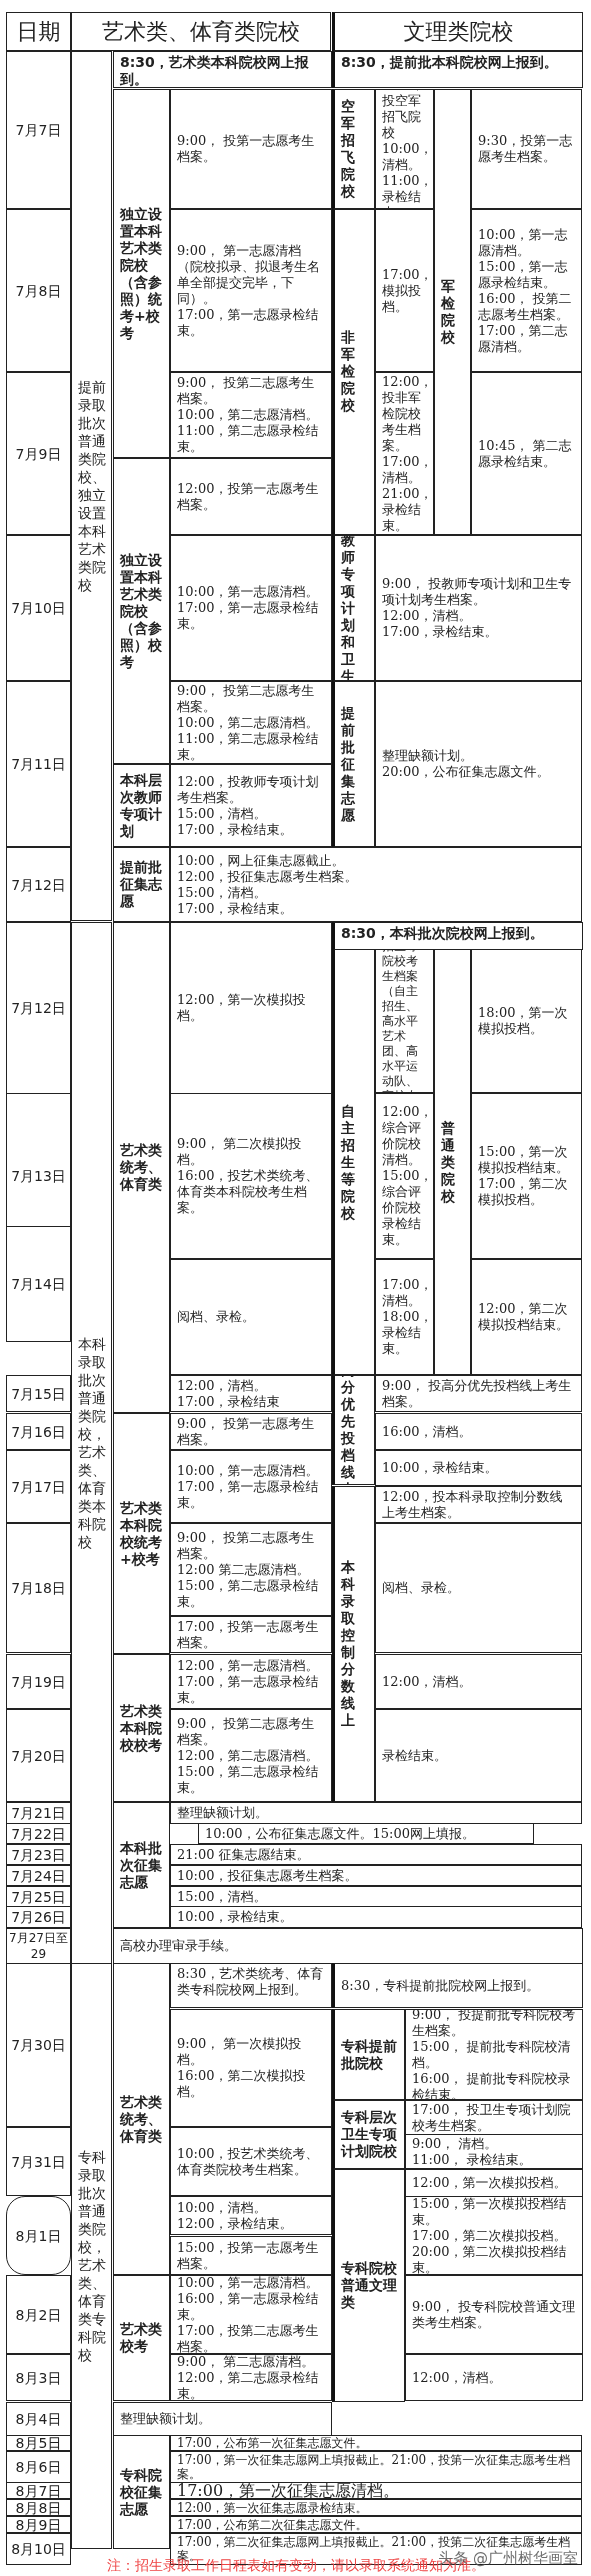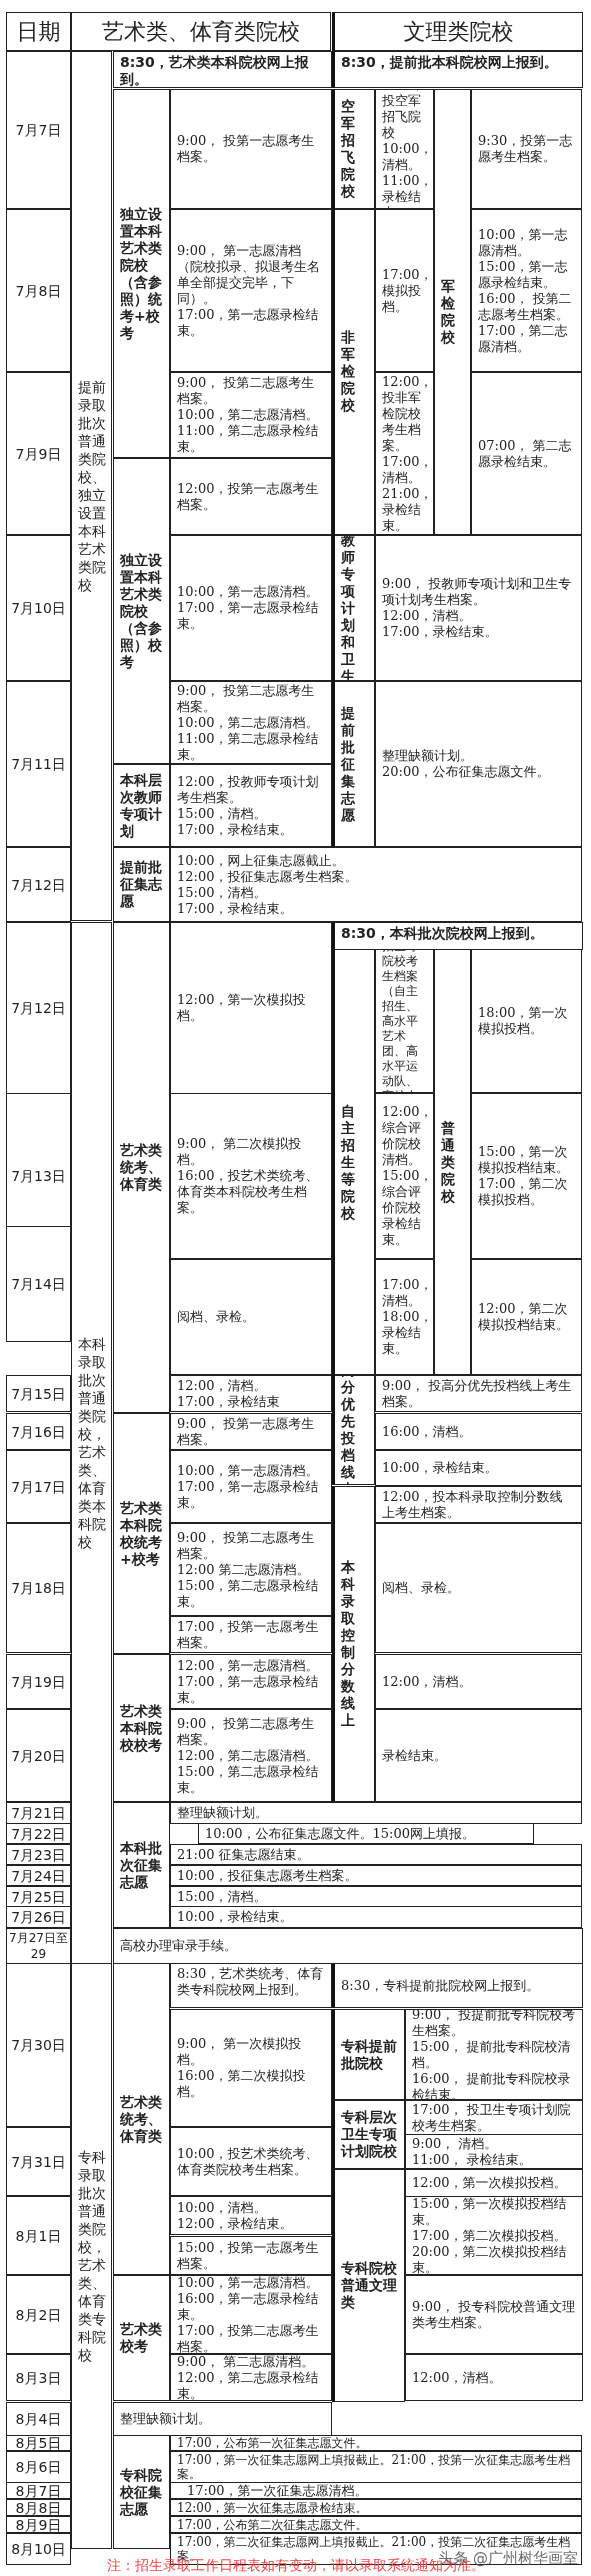--- a/index.html
+++ b/index.html
@@ -68,21 +68,21 @@
   <div class="c v" style="left:369px;top:197px;width:59px;height:163px;">17:00，模拟投档。</div>
   <div class="c v" style="left:369px;top:360px;width:59px;height:163px;">12:00，投非军检院校考生档案。
 17:00，清档。
 21:00，录检结束。</div>
   <div class="c b vc" style="left:428px;top:77px;width:37px;height:446px;">军检院校</div>
   <div class="c v" style="left:465px;top:77px;width:111px;height:120px;">9:30，投第一志愿考生档案。</div>
   <div class="c v" style="left:465px;top:197px;width:111px;height:163px;">10:00，第一志愿清档。
 15:00，第一志愿录检结束。
 16:00， 投第二志愿考生档案。
 17:00，第二志愿清档。</div>
-  <div class="c v" style="left:465px;top:360px;width:111px;height:163px;">07:00， 第二志愿录检结束。</div>
+  <div class="c v" style="left:465px;top:360px;width:111px;height:163px;">10:45， 第二志愿录检结束。</div>
   <div class="c b thick v" style="left:326px;top:523px;width:43px;height:146px;">本科层次教师专项计划和卫生专项计划</div>
   <div class="c v" style="left:369px;top:523px;width:207px;height:146px;">9:00， 投教师专项计划和卫生专项计划考生档案。
 12:00，清档。
 17:00，录检结束。</div>
   <div class="c b thick v" style="left:326px;top:669px;width:43px;height:166px;">提前批征集志愿</div>
   <div class="c v" style="left:369px;top:669px;width:207px;height:166px;">整理缺额计划。
 20:00，公布征集志愿文件。</div>
 
   <div class="c dt" style="left:0;top:910px;width:65px;height:172px;">7月12日</div>
   <div class="c dt" style="left:0;top:1081px;width:65px;height:166px;">7月13日</div>
@@ -151,21 +151,21 @@
   <div class="c v" style="left:369px;top:1401px;width:207px;height:37px;">16:00，清档。</div>
   <div class="c v" style="left:369px;top:1438px;width:207px;height:36px;">10:00，录检结束。</div>
   <div class="c b thick v" style="left:326px;top:1474px;width:43px;height:316px;">本科录取控制分数线上</div>
   <div class="c v" style="left:369px;top:1474px;width:207px;height:37px;">12:00，投本科录取控制分数线上考生档案。</div>
   <div class="c v" style="left:369px;top:1511px;width:207px;height:130px;">阅档、录检。</div>
   <div class="c v" style="left:369px;top:1642px;width:207px;height:55px;">12:00，清档。</div>
   <div class="c v" style="left:369px;top:1697px;width:207px;height:93px;">录检结束。</div>
 
   <div class="c dt" style="left:0;top:1951px;width:65px;height:164px;">7月30日</div>
   <div class="c dt" style="left:0;top:2115px;width:65px;height:69px;">7月31日</div>
-  <div class="c dt" style="left:0;top:2184px;width:65px;height:79px;">8月1日</div>
+  <div class="c dt" style="left:0;top:2184px;width:65px;height:79px;border-radius:19px;">8月1日</div>
   <div class="c dt" style="left:0;top:2263px;width:65px;height:79px;">8月2日</div>
   <div class="c dt" style="left:0;top:2342px;width:65px;height:47px;">8月3日</div>
   <div class="c dt" style="left:0;top:2390px;width:65px;height:34px;">8月4日</div>
   <div class="c dt" style="left:0;top:2423px;width:65px;height:16px;">8月5日</div>
   <div class="c dt" style="left:0;top:2439px;width:65px;height:32px;">8月6日</div>
   <div class="c dt" style="left:0;top:2470px;width:65px;height:17px;">8月7日</div>
   <div class="c dt" style="left:0;top:2487px;width:65px;height:17px;">8月8日</div>
   <div class="c dt" style="left:0;top:2504px;width:65px;height:17px;">8月9日</div>
   <div class="c dt" style="left:0;top:2521px;width:65px;height:32px;">8月10日</div>
 
@@ -205,21 +205,21 @@
   <div class="c v" style="left:399px;top:2263px;width:178px;height:79px;">9:00， 投专科院校普通文理类考生档案。</div>
   <div class="c v" style="left:399px;top:2342px;width:178px;height:47px;">12:00，清档。</div>
 
   <div class="c b v" style="left:107px;top:2423px;width:57px;height:114px;">专科院校征集志愿</div>
 
 </div>
 
 <div class="wrap" style="top:12px;">
   <div class="c v" style="left:164px;top:2423px;width:412px;height:16px;font-size:12px;line-height:14px;padding:0 6px;">17:00，公布第一次征集志愿文件。</div>
   <div class="c v" style="left:164px;top:2439px;width:412px;height:32px;font-size:12px;line-height:14px;">17:00，第一次征集志愿网上填报截止。21:00，投第一次征集志愿考生档案。</div>
-  <div class="c v" style="left:164px;top:2470px;width:412px;height:17px;font-size:13px;line-height:14px;padding:0 16px;">17:00，第一次征集志愿清档。</div>
+  <div class="c v" style="left:164px;top:2470px;width:412px;height:17px;font-size:16px;line-height:14px;padding:0 6px;">17:00，第一次征集志愿清档。</div>
   <div class="c v" style="left:164px;top:2487px;width:412px;height:17px;font-size:12px;line-height:14px;padding:0 6px;">12:00，第一次征集志愿录检结束。</div>
   <div class="c v" style="left:164px;top:2504px;width:412px;height:17px;font-size:12px;line-height:14px;padding:0 6px;">17:00，公布第二次征集志愿文件。</div>
   <div class="c v" style="left:164px;top:2521px;width:412px;height:32px;font-size:12px;line-height:14px;">17:00，第二次征集志愿网上填报截止。21:00，投第二次征集志愿考生档案。</div>
 </div>
 
 <div class="note">注：招生录取工作日程表如有变动，请以录取系统通知为准。</div>
 <div class="wm">头条 @广州树华画室</div>
 
 
 </body></html>

